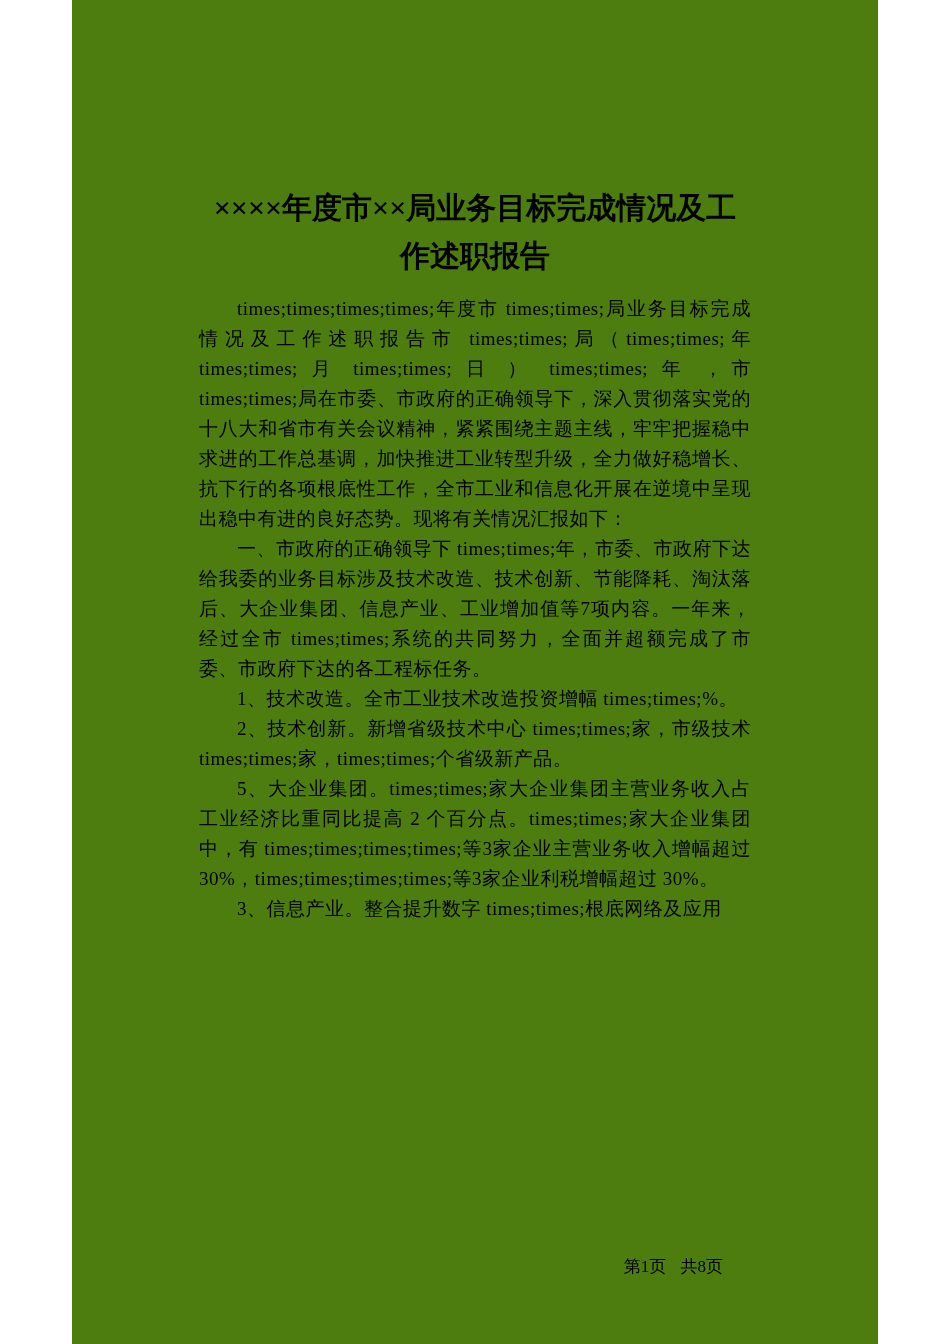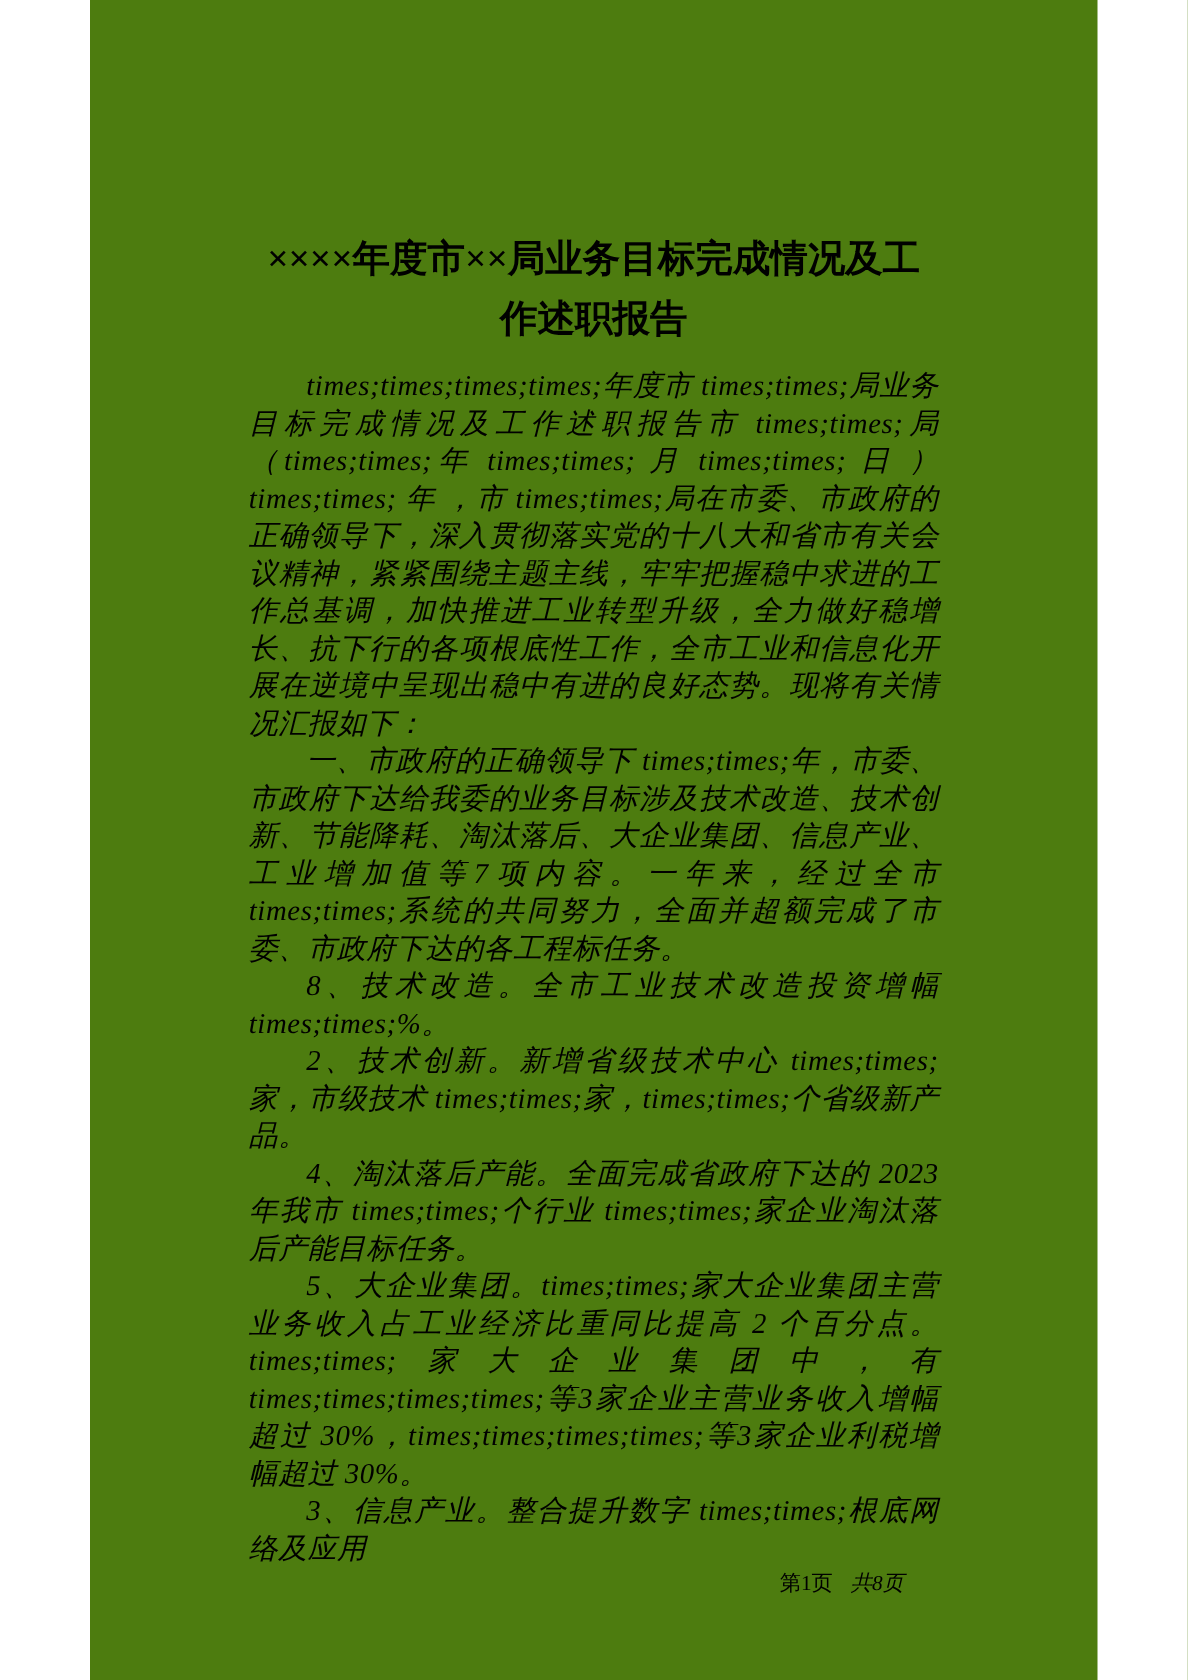--- a/index.html
+++ b/index.html
@@ -26,58 +26,55 @@
   .doc-title {
     margin: 0 0 14px 0;
     font-size: 30px;
     font-weight: 700;
     line-height: 48px;
     text-align: center;
     font-family: "Liberation Serif", "DejaVu Serif", serif;
   }
   .doc-paragraph {
     margin: 0;
-    font-size: 23px;
+    font-size: 19px;
     line-height: 30px;
     text-align: justify;
     text-indent: 2em;
     letter-spacing: 0.5px;
-    font-style: italic;
   }
   .page-footer {
     position: absolute;
     bottom: 66px;
     right: 155px;
     font-size: 17px;
     line-height: 22px;
     color: #000000;
     font-family: "Liberation Serif", "DejaVu Serif", serif;
   }
   .page-footer span + span {
     margin-left: 10px;
-    font-style: italic;
   }
 </style>
 </head>
 <body>
 
 <div class="page">
   <div class="content">
     <h1 class="doc-title">××××年度市××局业务目标完成情况及工作述职报告</h1>
 
     <p class="doc-paragraph">times;times;times;times;年度市 times;times;局业务目标完成情况及工作述职报告市 times;times;局（times;times;年 times;times; 月 times;times; 日 ） times;times; 年 ，市 times;times;局在市委、市政府的正确领导下，深入贯彻落实党的十八大和省市有关会议精神，紧紧围绕主题主线，牢牢把握稳中求进的工作总基调，加快推进工业转型升级，全力做好稳增长、抗下行的各项根底性工作，全市工业和信息化开展在逆境中呈现出稳中有进的良好态势。现将有关情况汇报如下：</p>
 
     <p class="doc-paragraph">一、市政府的正确领导下 times;times;年，市委、市政府下达给我委的业务目标涉及技术改造、技术创新、节能降耗、淘汰落后、大企业集团、信息产业、工业增加值等7项内容。一年来，经过全市 times;times;系统的共同努力，全面并超额完成了市委、市政府下达的各工程标任务。</p>
 
-    <p class="doc-paragraph">8、技术改造。全市工业技术改造投资增幅 times;times;%。</p>
+    <p class="doc-paragraph">1、技术改造。全市工业技术改造投资增幅 times;times;%。</p>
 
     <p class="doc-paragraph">2、技术创新。新增省级技术中心 times;times;家，市级技术 times;times;家，times;times;个省级新产品。</p>
 
 
-    <p class="doc-paragraph">4、淘汰落后产能。全面完成省政府下达的 2023 年我市 times;times;个行业 times;times;家企业淘汰落后产能目标任务。</p>
 
     <p class="doc-paragraph">5、大企业集团。times;times;家大企业集团主营业务收入占工业经济比重同比提高 2 个百分点。times;times;家大企业集团中，有 times;times;times;times;等3家企业主营业务收入增幅超过 30%，times;times;times;times;等3家企业利税增幅超过 30%。</p>
 
     <p class="doc-paragraph">3、信息产业。整合提升数字 times;times;根底网络及应用</p>
   </div>
 
   <div class="page-footer">
     <span>第1页</span>
     <span>共8页</span>
   </div>

